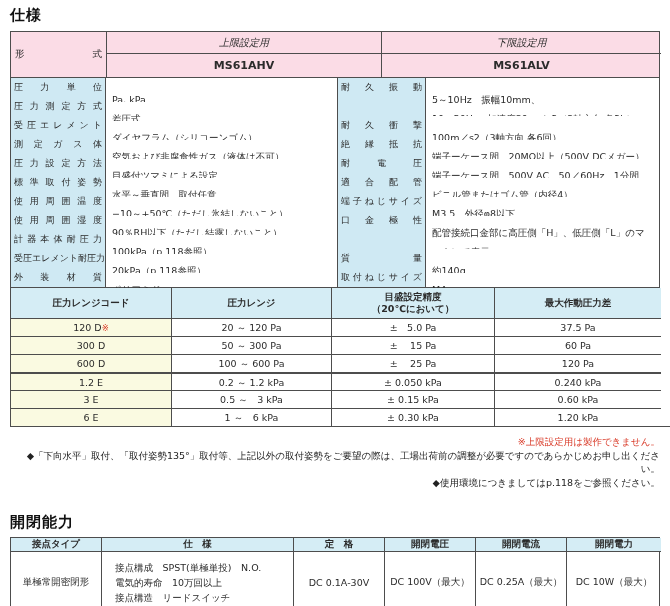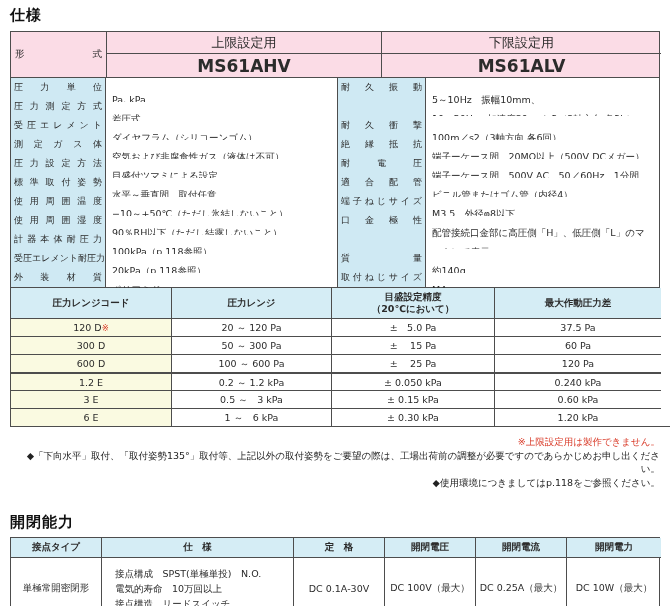--- a/index.html
+++ b/index.html
@@ -26,23 +26,23 @@
   .spec-head{
     display:grid;
     grid-template-columns:95px 275px 280px;
     grid-template-rows:22px 23px;
     border:1px solid var(--bd);
     background:var(--pink);
     width:650px;
   }
   .sh-model{grid-column:1;grid-row:1/3;padding:0 4px;font-size:9.5px;line-height:43px;}
   .sh-use{grid-row:1;border-left:1px solid var(--bd);border-bottom:1px solid var(--bd);
-    display:flex;align-items:center;justify-content:center;font-size:13px;}
+    display:flex;align-items:center;justify-content:center;font-size:10px;font-style:italic;}
   .sh-name{grid-row:2;border-left:1px solid var(--bd);
-    display:flex;align-items:center;justify-content:center;font-size:17px;font-weight:bold;}
+    display:flex;align-items:center;justify-content:center;font-size:11px;font-weight:bold;}
   .c2{grid-column:2;}
   .c3{grid-column:3;}
 
   
   .spec-body{display:flex;width:650px;border:1px solid var(--bd);border-top:none;}
   .half{display:flex;flex-direction:column;}
   .half.left{width:327px;border-right:1px solid var(--bd);}
   .half.right{width:321px;flex:1;}
   .srow{display:flex;height:19px;line-height:19px;}
   .srow.h2{height:38px;}
@@ -83,21 +83,21 @@
   .note-red{color:var(--red);}
 
   
   .sw-table{
     display:grid;width:650px;
     grid-template-columns:90px 192px 91px 91px 91px 95px;
     border:1px solid var(--bd);
     font-size:9.5px;
   }
   .sw-head{
-    background:var(--bluehead);height:20px;font-weight:bold;
+    background:var(--bluehead);height:14px;font-weight:bold;
     border-bottom:1px solid var(--bd);
     display:flex;align-items:center;justify-content:center;
   }
   .sw-cell{
     height:60px;display:flex;align-items:center;justify-content:center;
     text-align:center;
   }
   .sw-spec{
     justify-content:flex-start;text-align:left;
     padding-left:13px;white-space:pre-line;line-height:15px;

